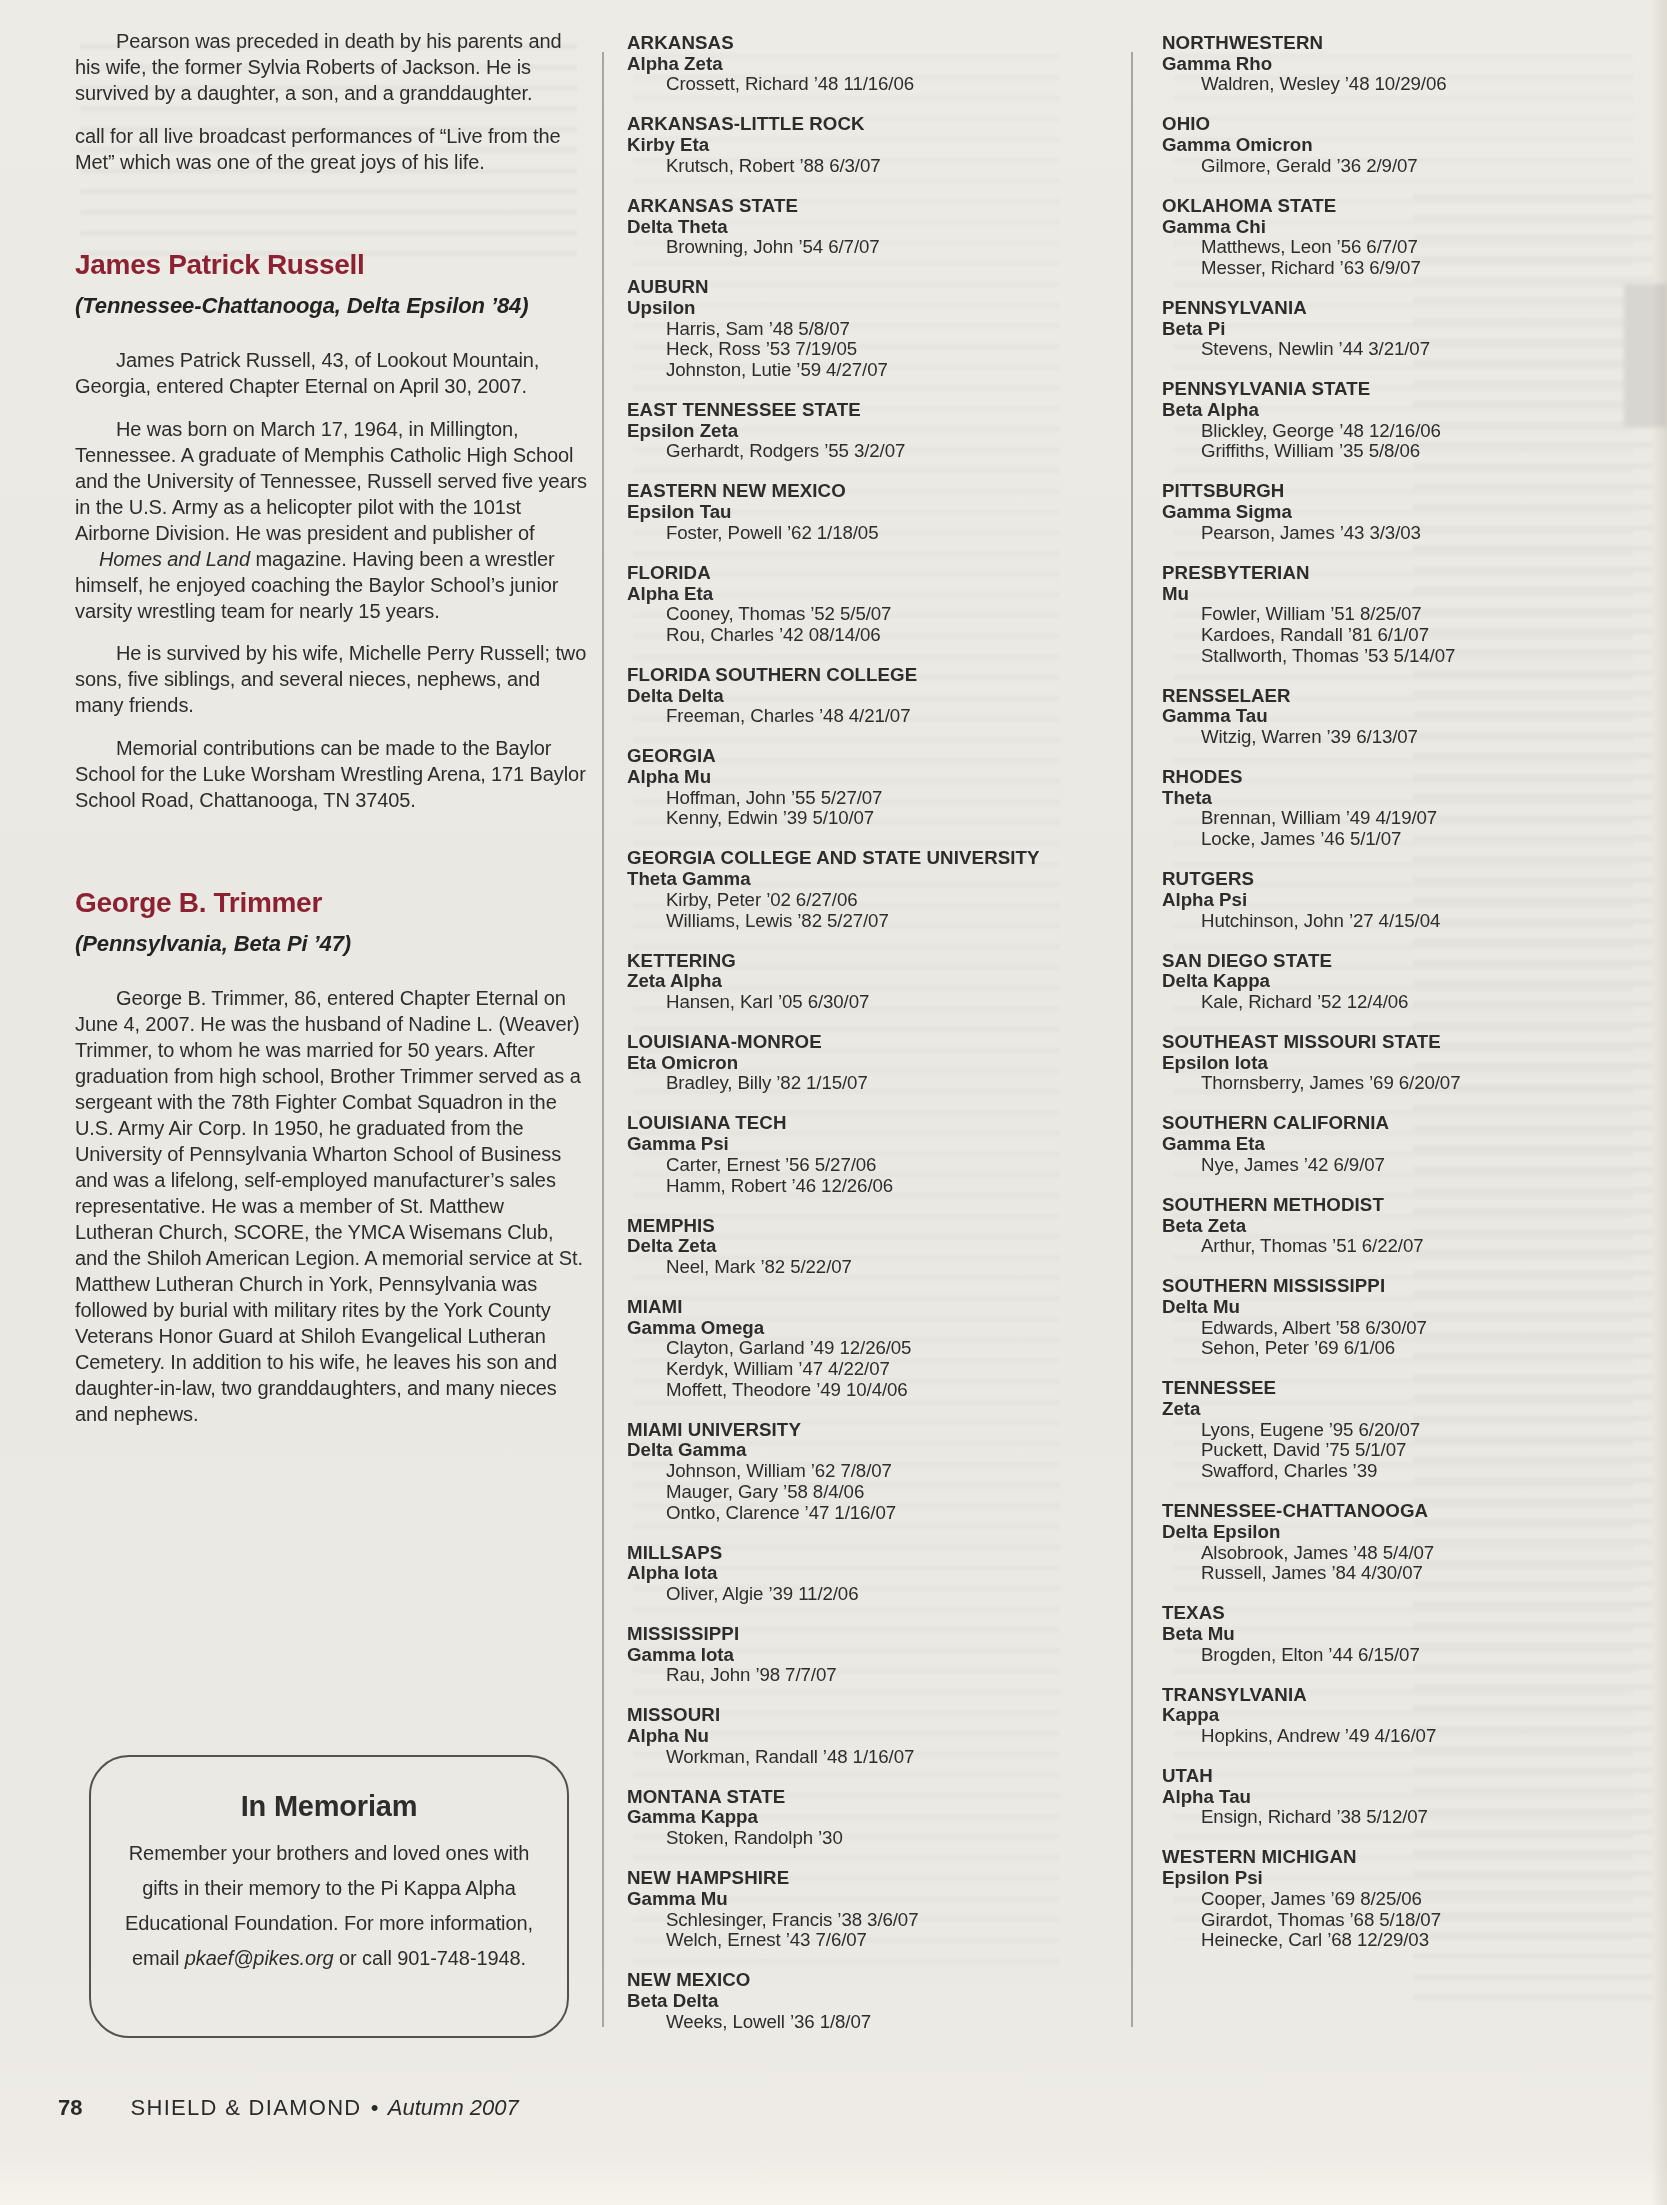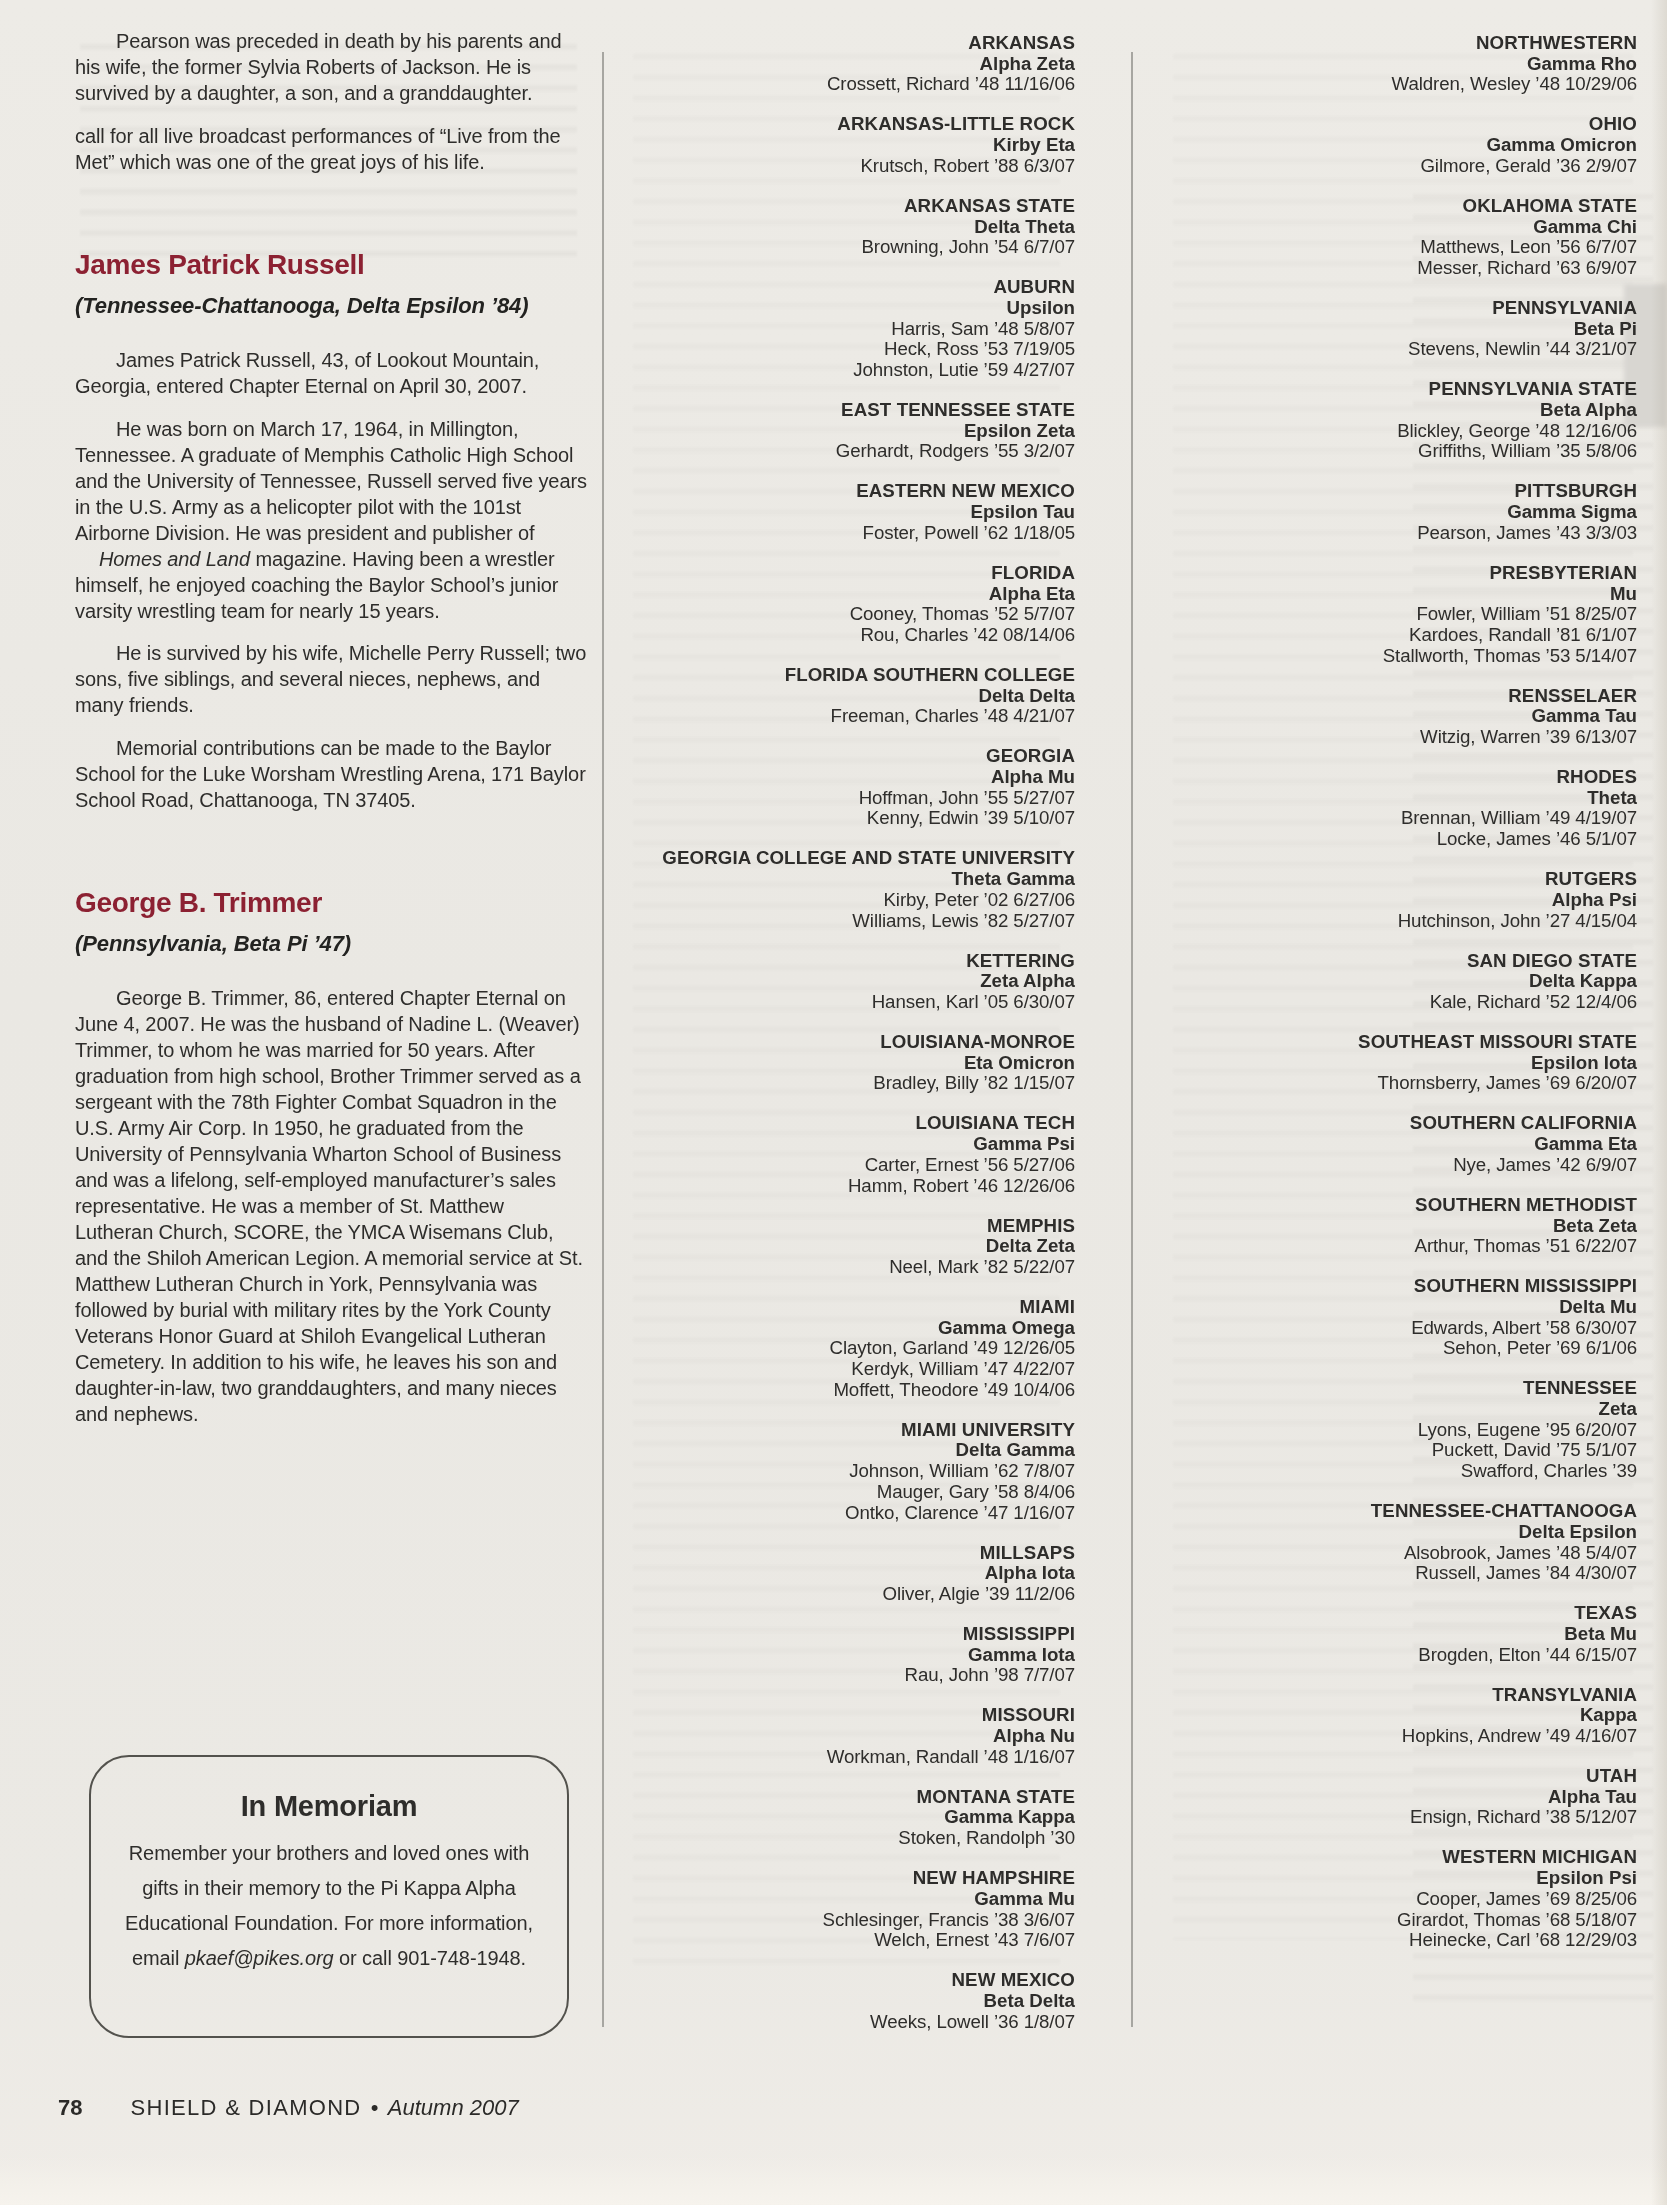--- a/index.html
+++ b/index.html
@@ -13,21 +13,21 @@
   #left-col{position:absolute;left:75px;top:28px;width:512px;}
   .para{font-size:20px;line-height:26px;margin:0 0 16.7px 0;text-indent:41px;letter-spacing:-0.1px;}
   .para.noindent{text-indent:0;}
   .para em{font-style:italic;margin-left:24px;}
   .obit-name{font-size:28px;line-height:36px;font-weight:bold;color:#8c2132;margin:72px 0 9.3px 0;letter-spacing:-0.3px;}
   .obit-affiliation{font-size:22px;line-height:27px;font-weight:bold;font-style:italic;color:#232321;margin:0 0 28px 0;letter-spacing:-0.1px;}
 
   
   #mid-col{position:absolute;left:627px;top:33px;width:448px;}
   #right-col{position:absolute;left:1162px;top:33px;width:475px;}
-  .group{margin-bottom:19.3px;text-align:right;}
+  .group{margin-bottom:19.3px;}
   .school{font-size:18.7px;line-height:20.7px;font-weight:bold;letter-spacing:0.1px;}
   .chapter{font-size:18.7px;line-height:20.7px;font-weight:bold;}
   .member{font-size:18.7px;line-height:20.7px;padding-left:39px;letter-spacing:-0.1px;}
 
   
   .vrule{position:absolute;top:52px;width:2px;height:1975px;background:#a7a6a1;}
   #vrule-mid{left:602px;}
   #vrule-right{left:1131px;}
 
   
@@ -123,21 +123,21 @@
         <div class="member">Gerhardt, Rodgers ’55 3/2/07</div>
       </div>
       <div class="group">
         <div class="school">EASTERN NEW MEXICO</div>
         <div class="chapter">Epsilon Tau</div>
         <div class="member">Foster, Powell ’62 1/18/05</div>
       </div>
       <div class="group">
         <div class="school">FLORIDA</div>
         <div class="chapter">Alpha Eta</div>
-        <div class="member">Cooney, Thomas ’52 5/7/07</div>
+        <div class="member">Cooney, Thomas ’52 5/5/07</div>
         <div class="member">Rou, Charles ’42 08/14/06</div>
       </div>
       <div class="group">
         <div class="school">FLORIDA SOUTHERN COLLEGE</div>
         <div class="chapter">Delta Delta</div>
         <div class="member">Freeman, Charles ’48 4/21/07</div>
       </div>
       <div class="group">
         <div class="school">GEORGIA</div>
         <div class="chapter">Alpha Mu</div>

